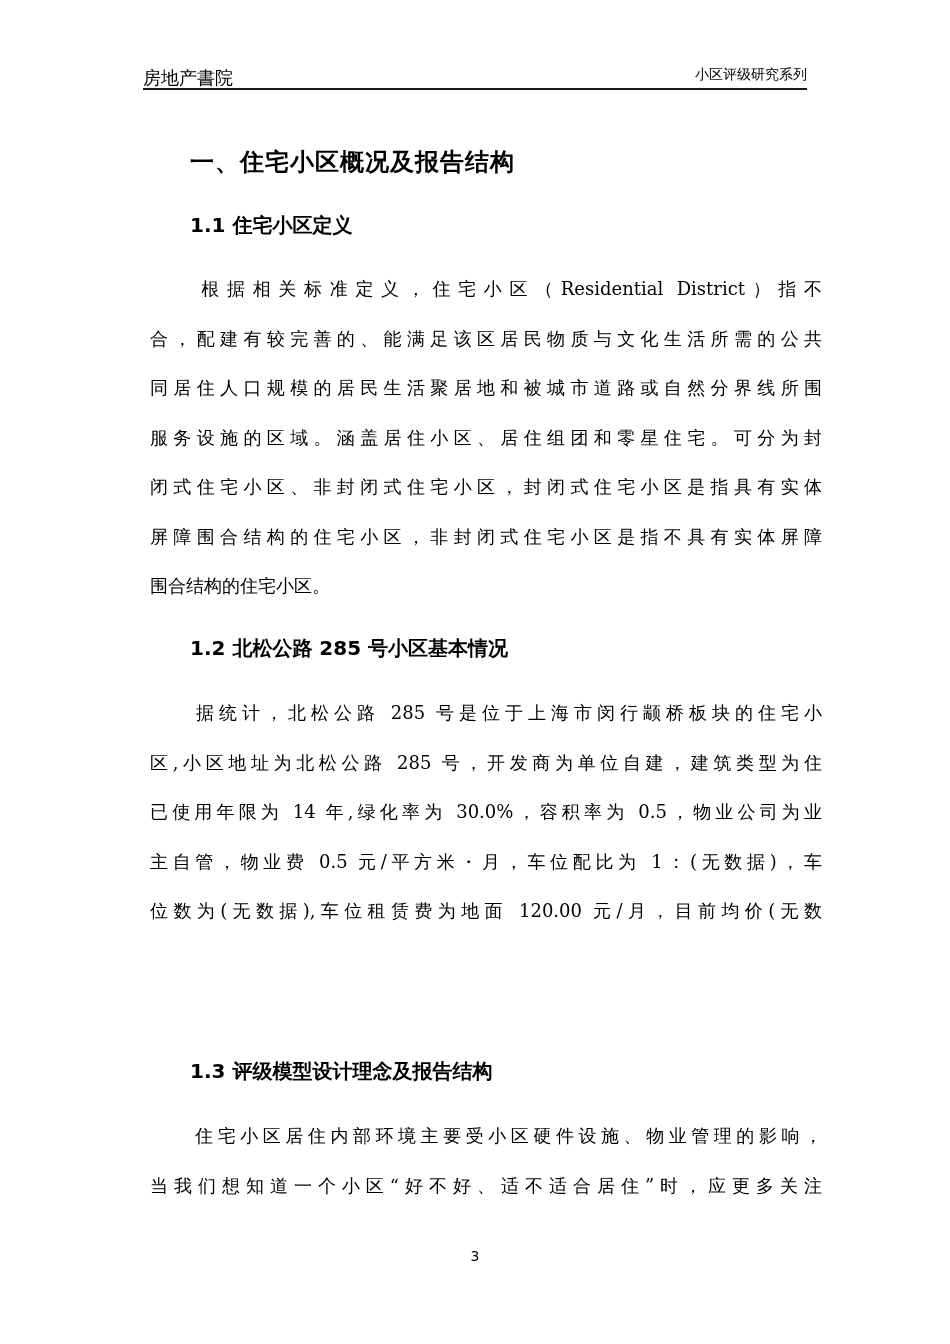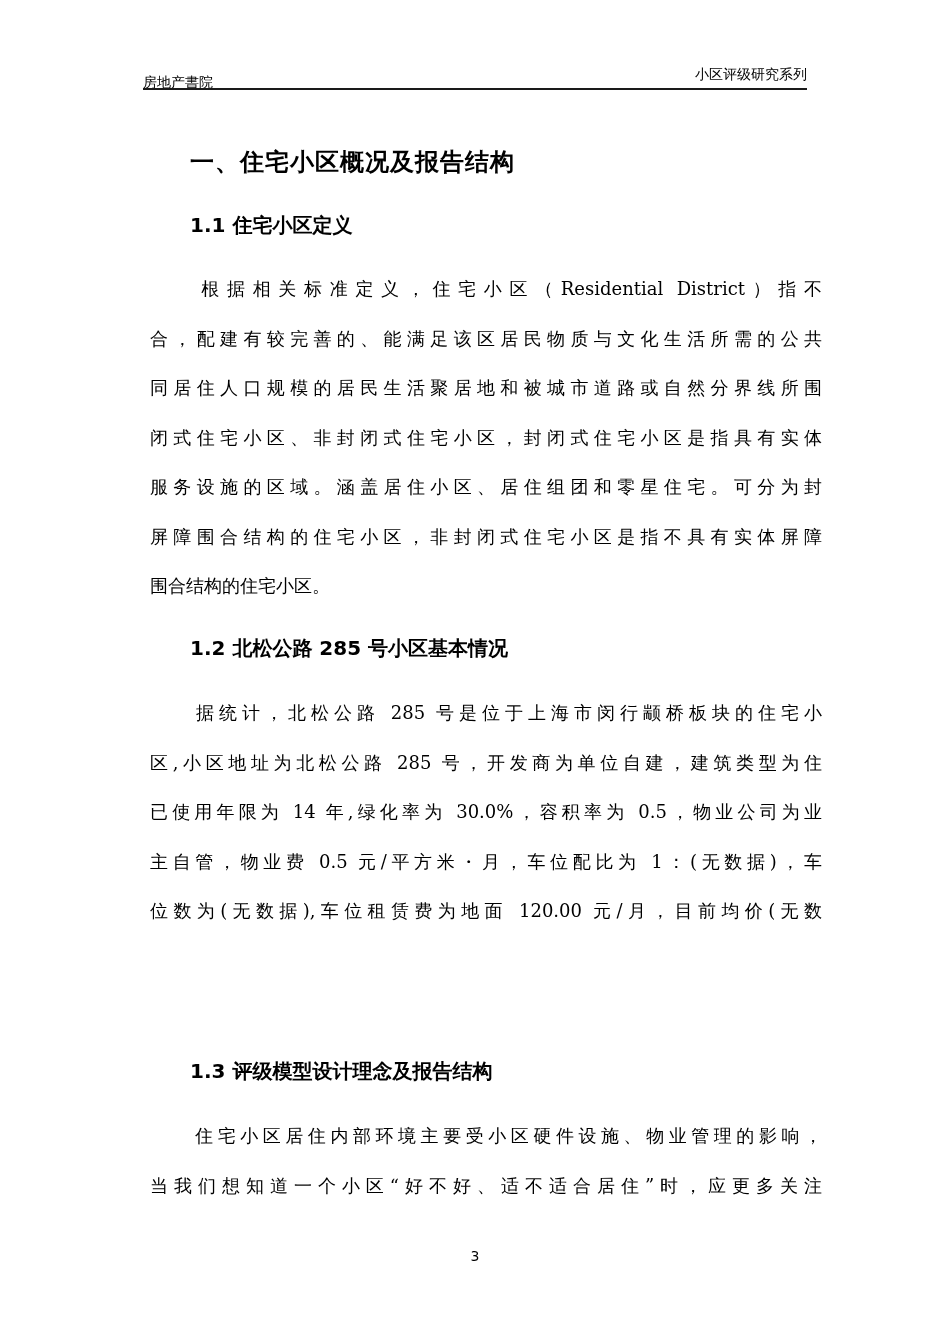--- a/index.html
+++ b/index.html
@@ -1,19 +1,19 @@
 <!DOCTYPE html>
 <html><head>
 <meta charset="utf-8">
 <style>
   html, body { margin: 0; padding: 0; background: #ffffff; }
   body { width: 950px; height: 1344px; position: relative; overflow: hidden;
          font-family: "DejaVu Serif", "Liberation Serif", serif; color: #000; }
   .header { position: absolute; left: 143px; top: 66px; width: 664px; height: 24px; }
-  .header .left { position: absolute; left: 0; top: 8px; font-size: 14px; font-family: Liberation Serif, serif; }
+  .header .left { position: absolute; left: 0; top: 0; font-size: 18px; font-family: Liberation Serif, serif; }
   .header .right { position: absolute; right: 0; top: 0; font-size: 14px; font-family: Liberation Serif, serif; }
   .header .rule { position: absolute; left: 0; right: 0; top: 22px; height: 2px; background: #1a1a1a; }
   .h1 { position: absolute; left: 190px; top: 146px; font-size: 24px; font-weight: bold; font-family: "DejaVu Sans", "Liberation Sans", sans-serif; letter-spacing: 1px; }
   .h2 { position: absolute; left: 190px; font-size: 20px; font-weight: bold; font-family: "DejaVu Sans", "Liberation Sans", sans-serif; }
   .para { position: absolute; left: 150px; width: 672px; font-size: 18px; line-height: 49.5px; text-align: justify; }
   .para .ln { display: block; white-space: nowrap; text-align-last: justify; }
   .para .ln.last { text-align-last: left; }
   .page-num { position: absolute; left: 0; width: 950px; top: 1248px; text-align: center; font-size: 14px; font-family: "DejaVu Sans", "Liberation Sans", sans-serif; }
 </style>
 </head>
@@ -25,22 +25,22 @@
   <div class="rule"></div>
 </div>
 
 <div class="h1">一、住宅小区概况及报告结构</div>
 
 <div class="h2" style="top:212px;">1.1 住宅小区定义</div>
 <div class="para" style="top:264px;">
   <span class="ln">　　根据相关标准定义，住宅小区（Residential District）指不</span>
   <span class="ln">合，配建有较完善的、能满足该区居民物质与文化生活所需的公共</span>
   <span class="ln">同居住人口规模的居民生活聚居地和被城市道路或自然分界线所围</span>
+  <span class="ln">服务设施的区域。涵盖居住小区、居住组团和零星住宅。可分为封</span>
   <span class="ln">闭式住宅小区、非封闭式住宅小区，封闭式住宅小区是指具有实体</span>
-  <span class="ln">服务设施的区域。涵盖居住小区、居住组团和零星住宅。可分为封</span>
   <span class="ln">屏障围合结构的住宅小区，非封闭式住宅小区是指不具有实体屏障</span>
   <span class="ln last">围合结构的住宅小区。</span>
 </div>
 
 <div class="h2" style="top:635px;">1.2 北松公路 285 号小区基本情况</div>
 <div class="para" style="top:688px;">
   <span class="ln">　　据统计，北松公路 285 号是位于上海市闵行颛桥板块的住宅小</span>
   <span class="ln">区,小区地址为北松公路 285 号，开发商为单位自建，建筑类型为住</span>
   <span class="ln">已使用年限为 14 年,绿化率为 30.0%，容积率为 0.5，物业公司为业</span>
   <span class="ln">主自管，物业费 0.5 元/平方米・月，车位配比为 1：(无数据)，车</span>

